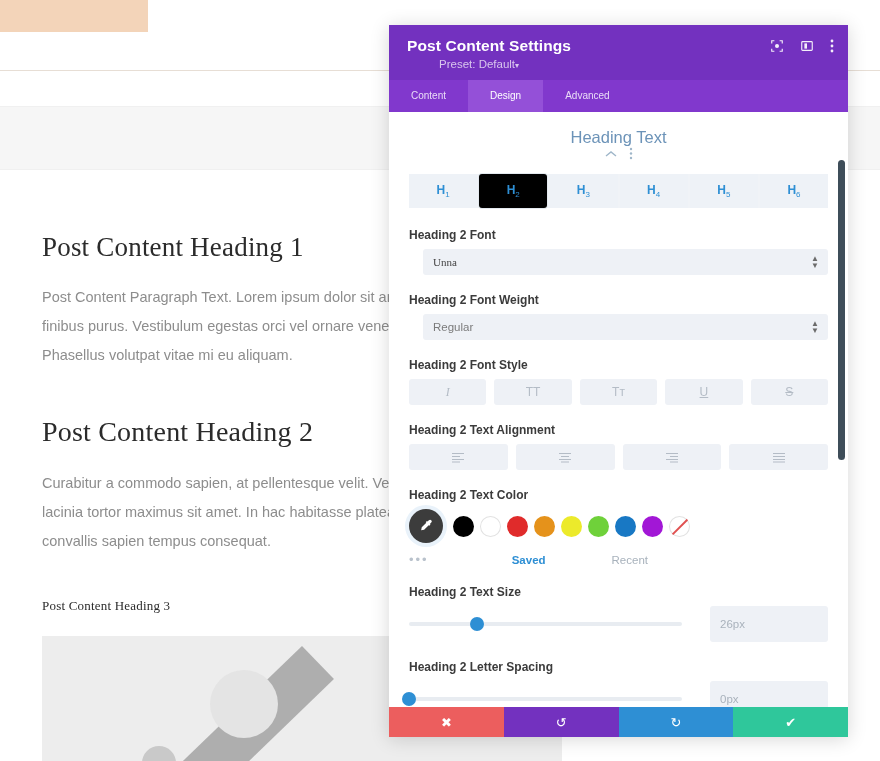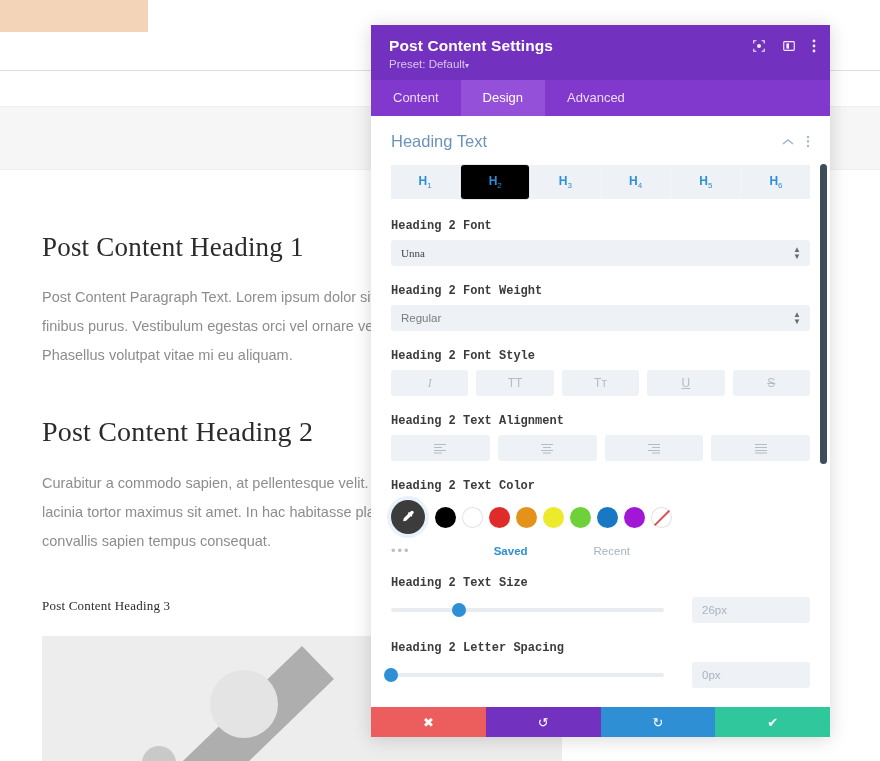--- a/index.html
+++ b/index.html
@@ -82,69 +82,70 @@
   .img-ph .stripe {
     position: absolute; left: 260px; top: 10px;
     width: 46px; height: 330px;
     background: #aeaeae;
     transform: rotate(46deg);
     transform-origin: top left;
   }
 
   
   #modal {
-    position: absolute; left: 371px; top: 25px;
+    position: absolute; left: 389px; top: 25px;
     width: 459px; height: 712px;
     background: #ffffff;
     box-shadow: 0 2px 18px rgba(0,0,0,.16);
     display: flex; flex-direction: column;
     overflow: hidden;
   }
   .m-head {
     background: #7331bf;
     padding: 12px 18px 10px 18px;
     position: relative;
     flex: 0 0 auto;
   }
   .m-title {
     color: #fff; font-size: 15.5px; font-weight: bold;
     letter-spacing: .1px;
   }
   .m-preset {
-    color: #d9c6ee; font-size: 11.5px; margin-top: 3px;
+    color: #d9c6ee; font-size: 11.5px; margin-top: 3px; margin-left: 32px;
   }
   .m-preset .caret { font-size: 8px; }
   .m-head-icons {
     position: absolute; right: 14px; top: 14px;
     display: flex; align-items: center; gap: 16px;
   }
   .m-head-icons .ic { cursor: pointer; opacity: .92; line-height: 0; }
 
   .m-tabs {
     display: flex; background: #8138cd;
     flex: 0 0 auto;
   }
   .m-tab {
     padding: 10px 22px 11px 22px;
-    color: #eadcf7; font-size: 13px;
+    color: #eadcf7; font-size: 10px;
     cursor: pointer;
   }
   .m-tab.active { background: #9450d8; color: #ffffff; }
 
   .m-body {
     flex: 1 1 auto;
     position: relative;
     overflow: hidden;
     background: #fff;
   }
   .m-scroll { padding: 14px 20px 20px 20px; }
 
   .sec-head {
     display: flex; align-items: center; justify-content: space-between;
     padding: 2px 0 14px 0;
+    flex-direction: column;
   }
   .sec-title { color: #6c93b8; font-size: 16.5px; }
   .sec-actions { display: flex; align-items: center; gap: 12px; color: #9fb6c9; }
   .sec-actions .ic { cursor: pointer; line-height: 0; }
 
   .h-tabs {
     display: flex; gap: 2px; background: #f0f3f7;
     border-radius: 3px; padding: 0; margin-bottom: 20px;
   }
   .h-tab {
@@ -158,31 +159,31 @@
   .h-tab.active {
     background: #000000;
     box-shadow: 0 0 0 1px #e3e9ef;
     border-radius: 3px;
   }
 
   .fld { margin-bottom: 18px; }
   .fld-label {
     font-size: 12px; color: #3b3b3b; font-weight: bold;
     margin-bottom: 7px;
-    font-family: Liberation Mono, monospace;
   }
   .select {
     position: relative;
     background: #eef1f6;
     border-radius: 3px;
     height: 26px;
     display: flex; align-items: center;
     padding: 0 36px 0 10px;
     font-size: 11.5px; color: #7b7b7b;
     cursor: pointer;
+    margin-left: 14px;
   }
   .select.serif { font-family: "Liberation Serif", serif; font-size: 11px; color: #444; }
   .select .arrows {
     position: absolute; right: 9px; top: 50%;
     transform: translateY(-50%);
     font-size: 8px; line-height: 7px; color: #6b6b6b;
     display: flex; flex-direction: column;
   }
 
   .btn-row { display: flex; gap: 8px; }
@@ -233,21 +234,21 @@
   }
   .slider .track {
     width: 100%; height: 4px; border-radius: 2px; background: #e8ecf1;
   }
   .slider .thumb {
     position: absolute; top: 50%;
     width: 14px; height: 14px; border-radius: 50%;
     background: #2e8fd4; transform: translate(-50%,-50%);
   }
   .val-box {
-    width: 118px; height: 26px; flex: 0 0 auto;
+    width: 118px; height: 36px; flex: 0 0 auto;
     background: #eef1f6; border-radius: 3px;
     display: flex; align-items: center; padding: 0 10px;
     font-size: 11.5px; cursor: text;
   }
   .val-box.ph { color: #a9b2bc; }
 
   .scrollbar {
     position: absolute; right: 3px; top: 48px;
     width: 7px; height: 300px; border-radius: 4px;
     background: #3e4d59;

